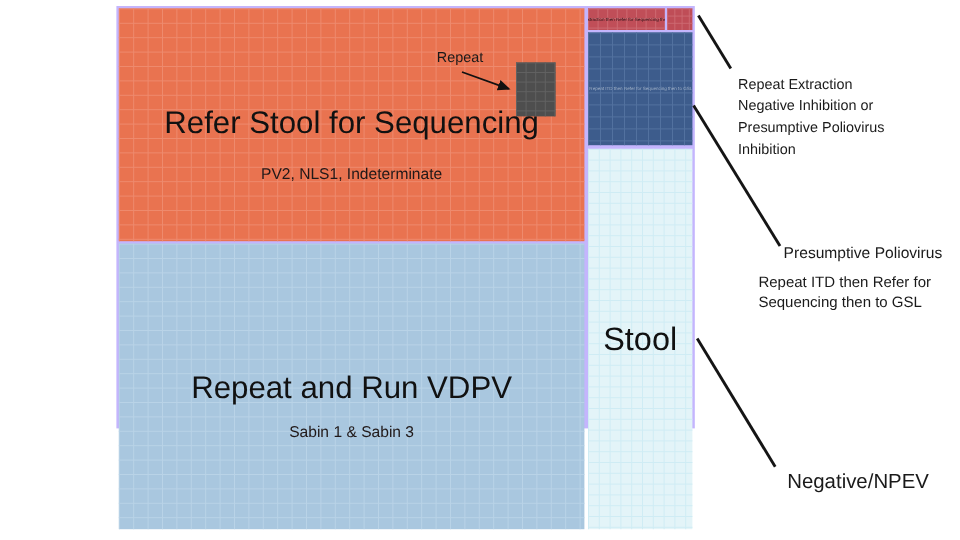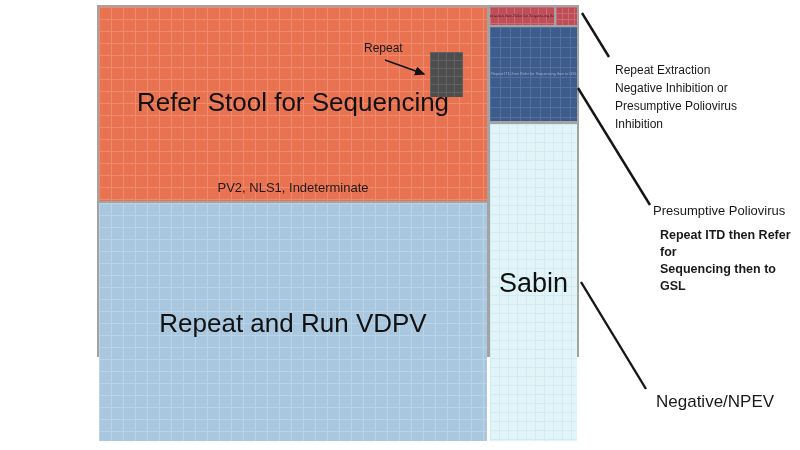--- a/index.html
+++ b/index.html
@@ -1,20 +1,20 @@
 <!DOCTYPE html>
 <html><head>
 <meta charset="utf-8">
 <style>
   html,body{margin:0;padding:0;background:#ffffff;}
   body{font-family:"Liberation Sans", sans-serif;color:#1a1a1a;}
   #page{position:relative;width:800px;height:450px;background:#ffffff;overflow:hidden;}
 
   
-  #frame{position:absolute;left:97px;top:5px;width:482px;height:352px;background:#a3a3a3;}
+  #frame{position:absolute;left:97px;top:5px;width:482px;height:352px;background:#c4b5fd;}
   .cell{position:absolute;overflow:hidden;}
 
   .cell-orange{left:2px;top:2px;width:388px;height:194px;background-color:#e97350;
     background-image:linear-gradient(#ee8a6e 1px,transparent 1px),linear-gradient(90deg,#ee8a6e 1px,transparent 1px);
     background-size:12px 12px;}
   .cell-blue{left:2px;top:198px;width:388px;height:238px;background-color:#a9c7df;
     background-image:linear-gradient(#b9d3e7 1px,transparent 1px),linear-gradient(90deg,#b9d3e7 1px,transparent 1px);
     background-size:12px 12px;}
   .cell-red{left:393px;top:2px;width:64px;height:18px;background-color:#c04e58;
     background-image:linear-gradient(#cd6a72 1px,transparent 1px),linear-gradient(90deg,#cd6a72 1px,transparent 1px);
@@ -28,34 +28,34 @@
   .cell-cyan{left:393px;top:119px;width:87px;height:317px;background-color:#e3f4f8;
     background-image:linear-gradient(#cfecf4 1px,transparent 1px),linear-gradient(90deg,#cfecf4 1px,transparent 1px);
     background-size:9px 9px;}
   .cell-invalid{left:333px;top:47px;width:33px;height:45px;background-color:#4e4e4e;
     background-image:linear-gradient(#616161 1px,transparent 1px),linear-gradient(90deg,#616161 1px,transparent 1px);
     background-size:8px 8px;}
 
   .cell-title{position:absolute;left:2px;width:388px;text-align:center;font-size:26px;color:#111;white-space:nowrap;}
   .cell-sub{position:absolute;left:2px;width:388px;text-align:center;font-size:13px;color:#201818;white-space:nowrap;}
   #orange-title{top:82px;}
-  #orange-sub{top:132px;margin-top:43px;}
+  #orange-sub{top:132px;}
   #blue-title{top:303px;}
   #blue-sub{top:347px;}
   #report-label{position:absolute;left:393px;top:263px;width:87px;text-align:center;font-size:27px;color:#111;white-space:nowrap;}
 
   .tinytext{position:absolute;left:50%;top:50%;transform:translate(-50%,-50%) scale(0.42);
     white-space:nowrap;font-size:9px;}
   .tinytext.on-red{color:#2d1418;}
   .tinytext.on-navy{color:#9fb0c6;}
 
   .ann{position:absolute;white-space:pre-line;}
   #ann-inhibition{left:615px;top:61px;width:150px;font-size:12px;line-height:18px;}
   #ann-presumptive-title{left:653px;top:203px;font-size:13px;}
-  #ann-presumptive-body{left:660px;top:227px;font-size:12.5px;line-height:17px;font-weight:bold;}
+  #ann-presumptive-body{left:632px;top:227px;font-size:12.5px;line-height:17px;}
   #ann-negative{left:656px;top:392px;font-size:17px;}
   #invalid-label{position:absolute;left:364px;top:41px;font-size:12px;}
 
   #overlay{position:absolute;left:0;top:0;width:800px;height:450px;pointer-events:none;}
 </style>
 </head>
 <body>
 
 <div id="page">
 
@@ -69,21 +69,22 @@
     <div class="cell cell-red-small"></div>
     <div class="cell cell-navy">
       <span class="tinytext on-navy">Repeat ITD then Refer for Sequencing then to GSL</span>
     </div>
     <div class="cell cell-cyan"></div>
     <div class="cell cell-invalid"></div>
 
     <div class="cell-title" id="orange-title">Refer Stool for Sequencing</div>
     <div class="cell-sub" id="orange-sub">PV2, NLS1, Indeterminate</div>
     <div class="cell-title" id="blue-title">Repeat and Run VDPV</div>
-    <div id="report-label">Sabin</div>
+    <div class="cell-sub" id="blue-sub">Sabin 1 &amp; Sabin 3</div>
+    <div id="report-label">Stool</div>
   </div>
 
   <div id="invalid-label" class="ann">Repeat</div>
   <div id="ann-inhibition" class="ann">Repeat Extraction
 Negative Inhibition or
 Presumptive Poliovirus
 Inhibition</div>
   <div id="ann-presumptive-title" class="ann">Presumptive Poliovirus</div>
   <div id="ann-presumptive-body" class="ann">Repeat ITD then Refer for
 Sequencing then to GSL</div>

